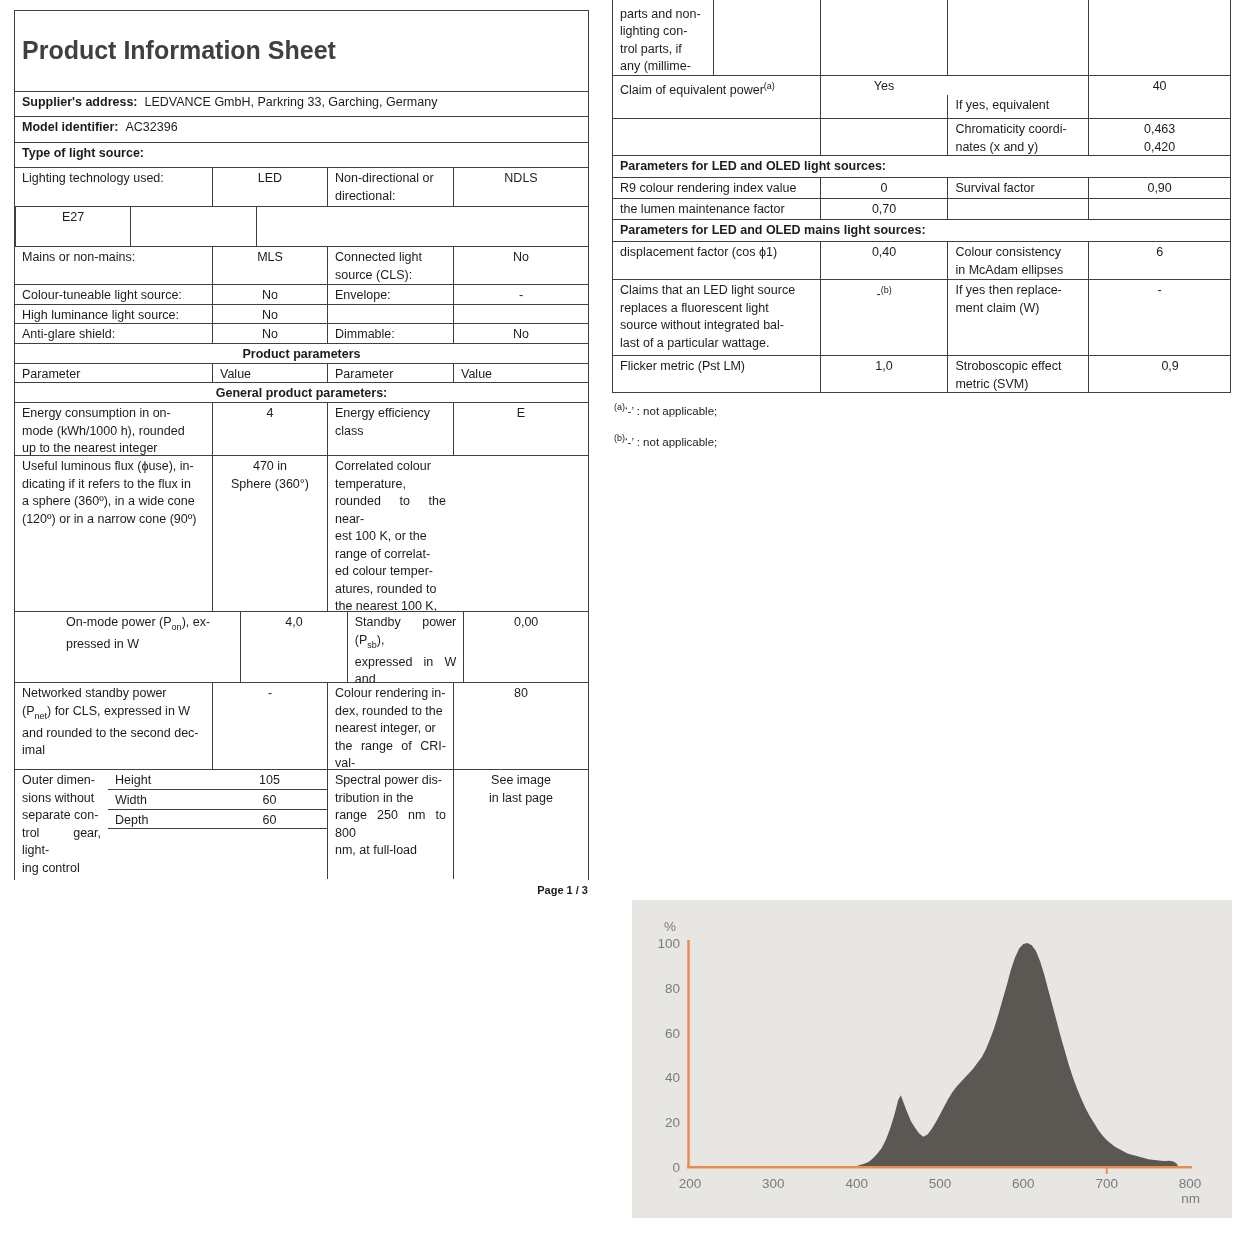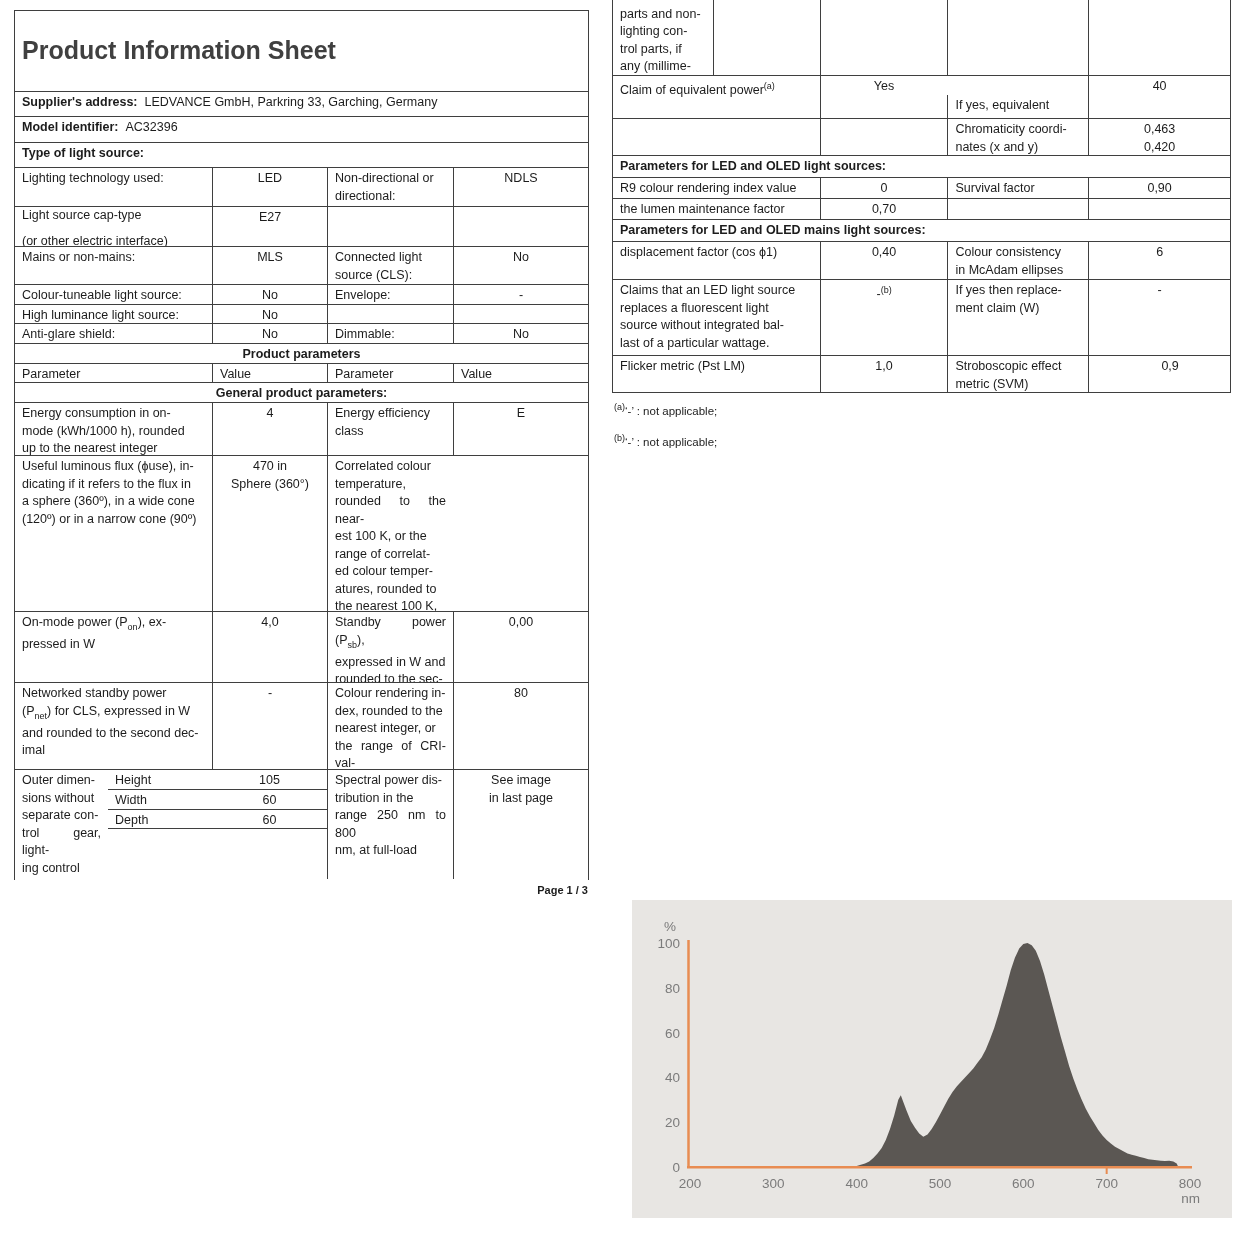--- a/index.html
+++ b/index.html
@@ -61,23 +61,20 @@
   </div>
 
   <div class="row" style="height:39px;">
     <div class="cell just" style="width:197px;">Lighting technology used:</div>
     <div class="cell bl val" style="width:115px;">LED</div>
     <div class="cell bl just" style="width:126px;">Non-directional or
 directional:</div>
     <div class="cell bl val" style="width:135px;">NDLS</div>
   </div>
   <div class="row" style="height:40px;">
-    <div class="cell" style="width:197px;line-height:13px;">Light source cap-type
-
-(or other electric interface)</div>
     <div class="cell bl val" style="width:115px;">E27</div>
     <div class="cell bl" style="width:126px;"></div>
     <div class="cell bl val" style="width:135px;"></div>
   </div>
   <div class="row" style="height:38px;">
     <div class="cell" style="width:197px;">Mains or non-mains:</div>
     <div class="cell bl val" style="width:115px;">MLS</div>
     <div class="cell bl just" style="width:126px;">Connected light
 source (CLS):</div>
     <div class="cell bl val" style="width:135px;">No</div>
@@ -136,21 +133,21 @@
 temperature,
 rounded to the near-
 est 100 K, or the
 range of correlat-
 ed colour temper-
 atures, rounded to
 the nearest 100 K,
 that can be set</div>
   </div>
   <div class="row" style="height:71px;">
-    <div class="cell just" style="width:197px;">On-mode power (P<sub>on</sub>), ex-
+    <div class="cell just" style="width:197px;margin-left:44px;">On-mode power (P<sub>on</sub>), ex-
 pressed in W</div>
     <div class="cell bl val" style="width:115px;">4,0</div>
     <div class="cell bl just" style="width:126px;">Standby power (P<sub>sb</sub>),
 expressed in W and
 rounded to the sec-
 ond decimal</div>
     <div class="cell bl val" style="width:135px;">0,00</div>
   </div>
   <div class="row" style="height:87px;">
     <div class="cell just" style="width:197px;">Networked standby power

